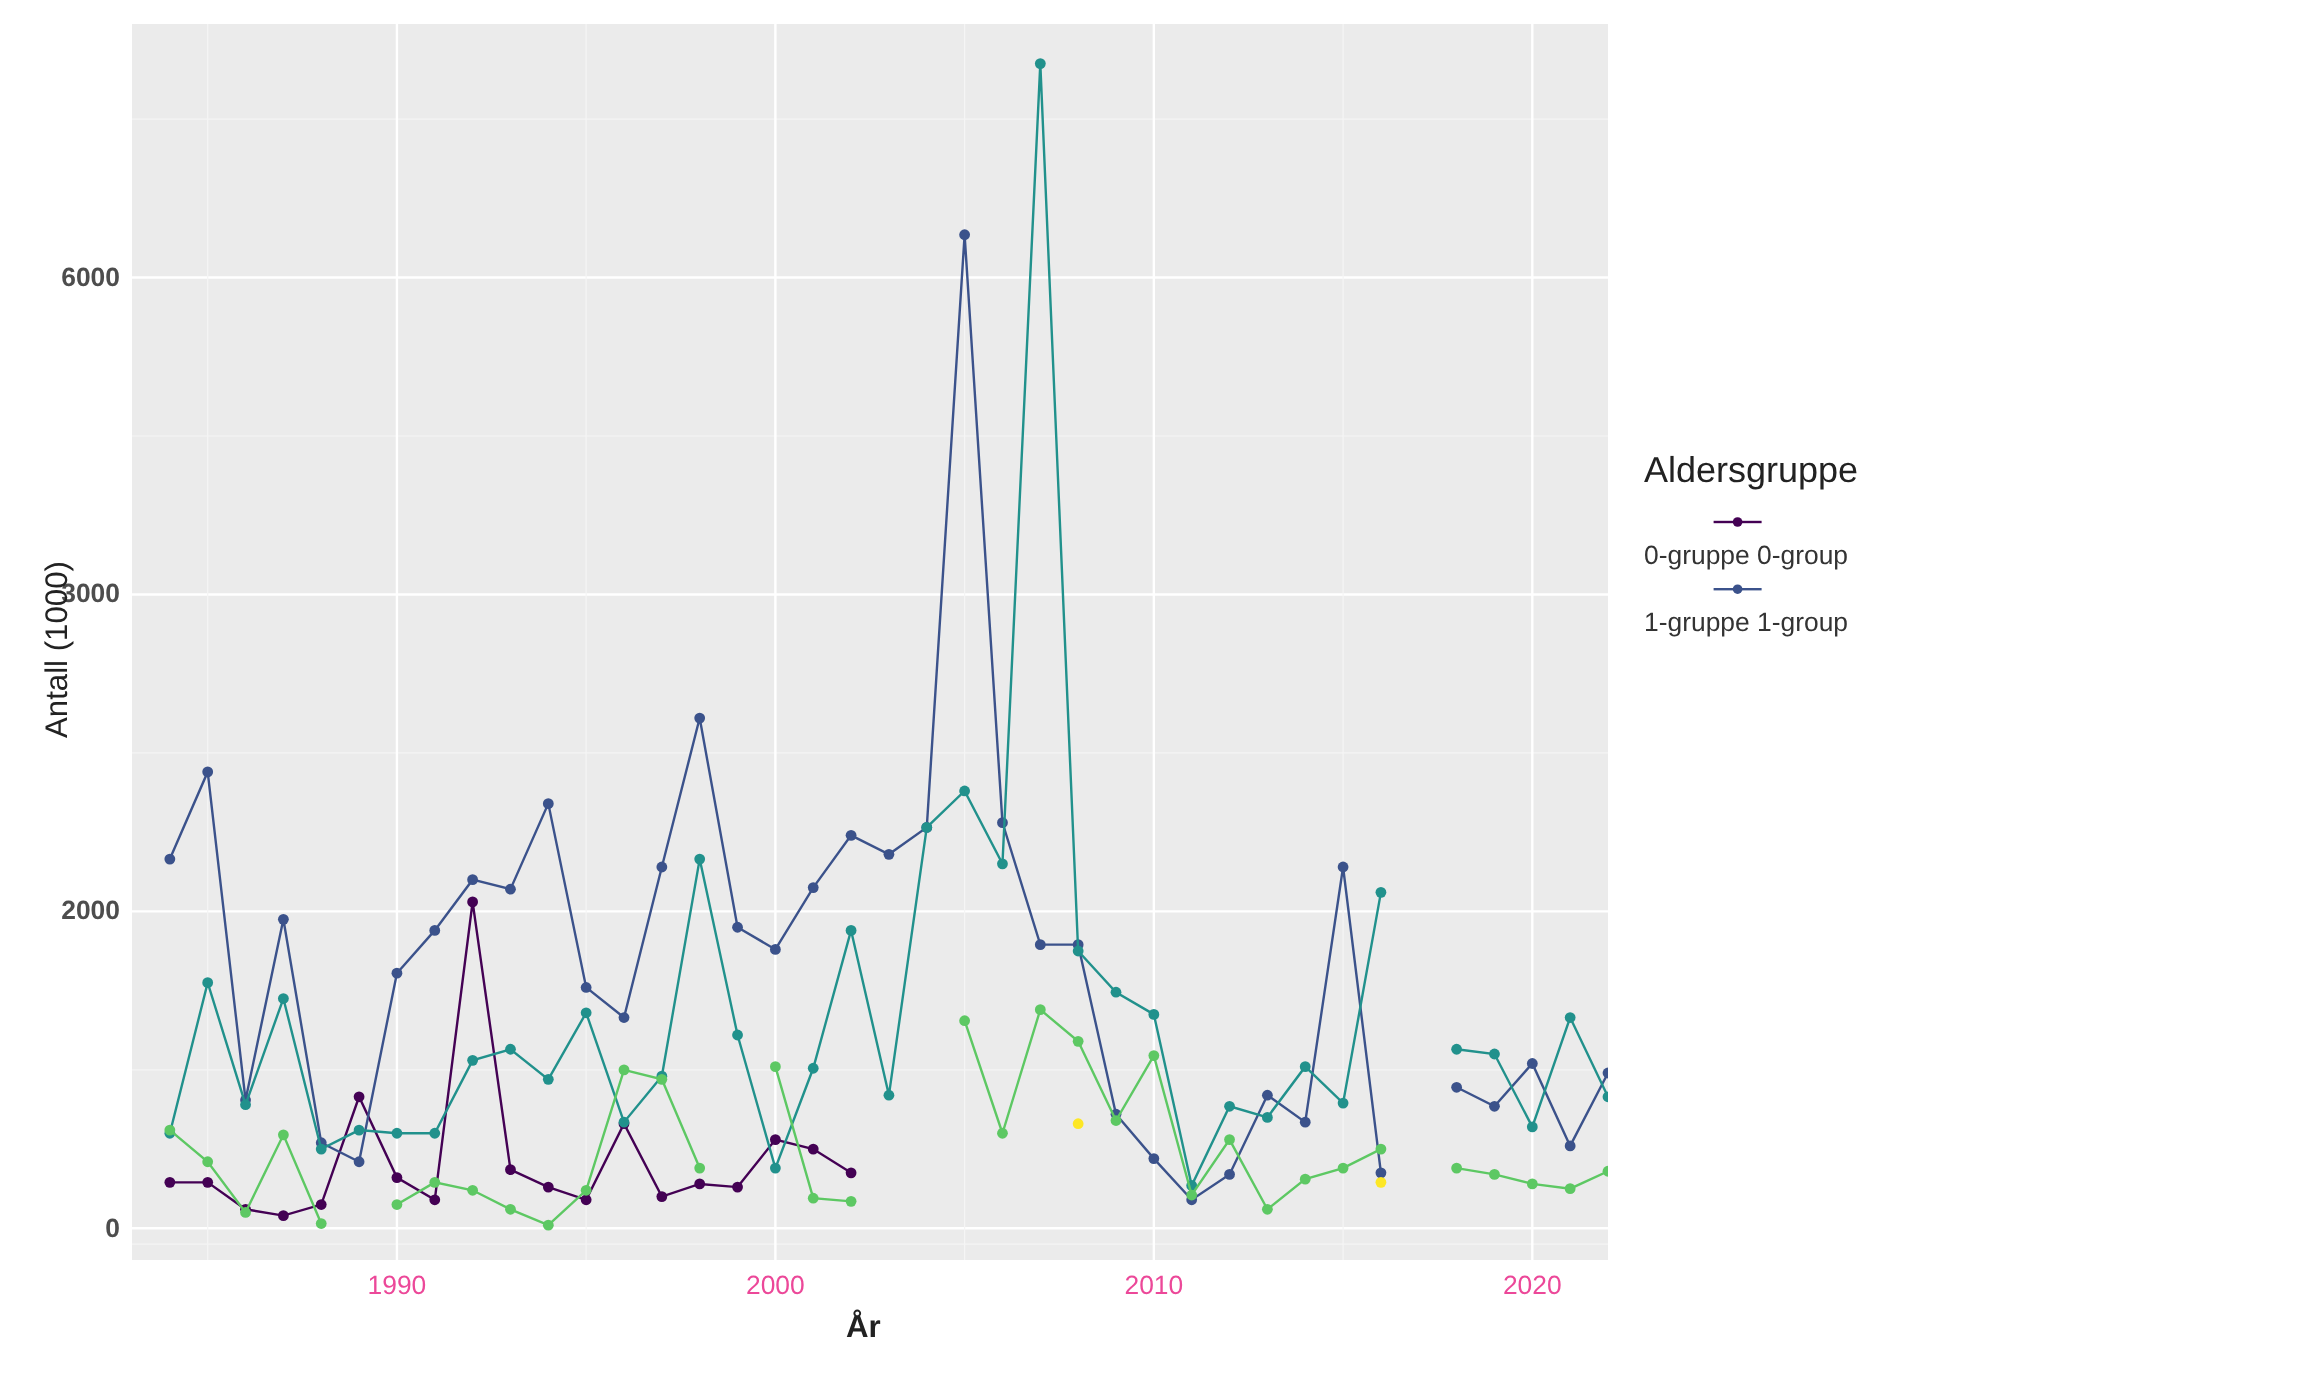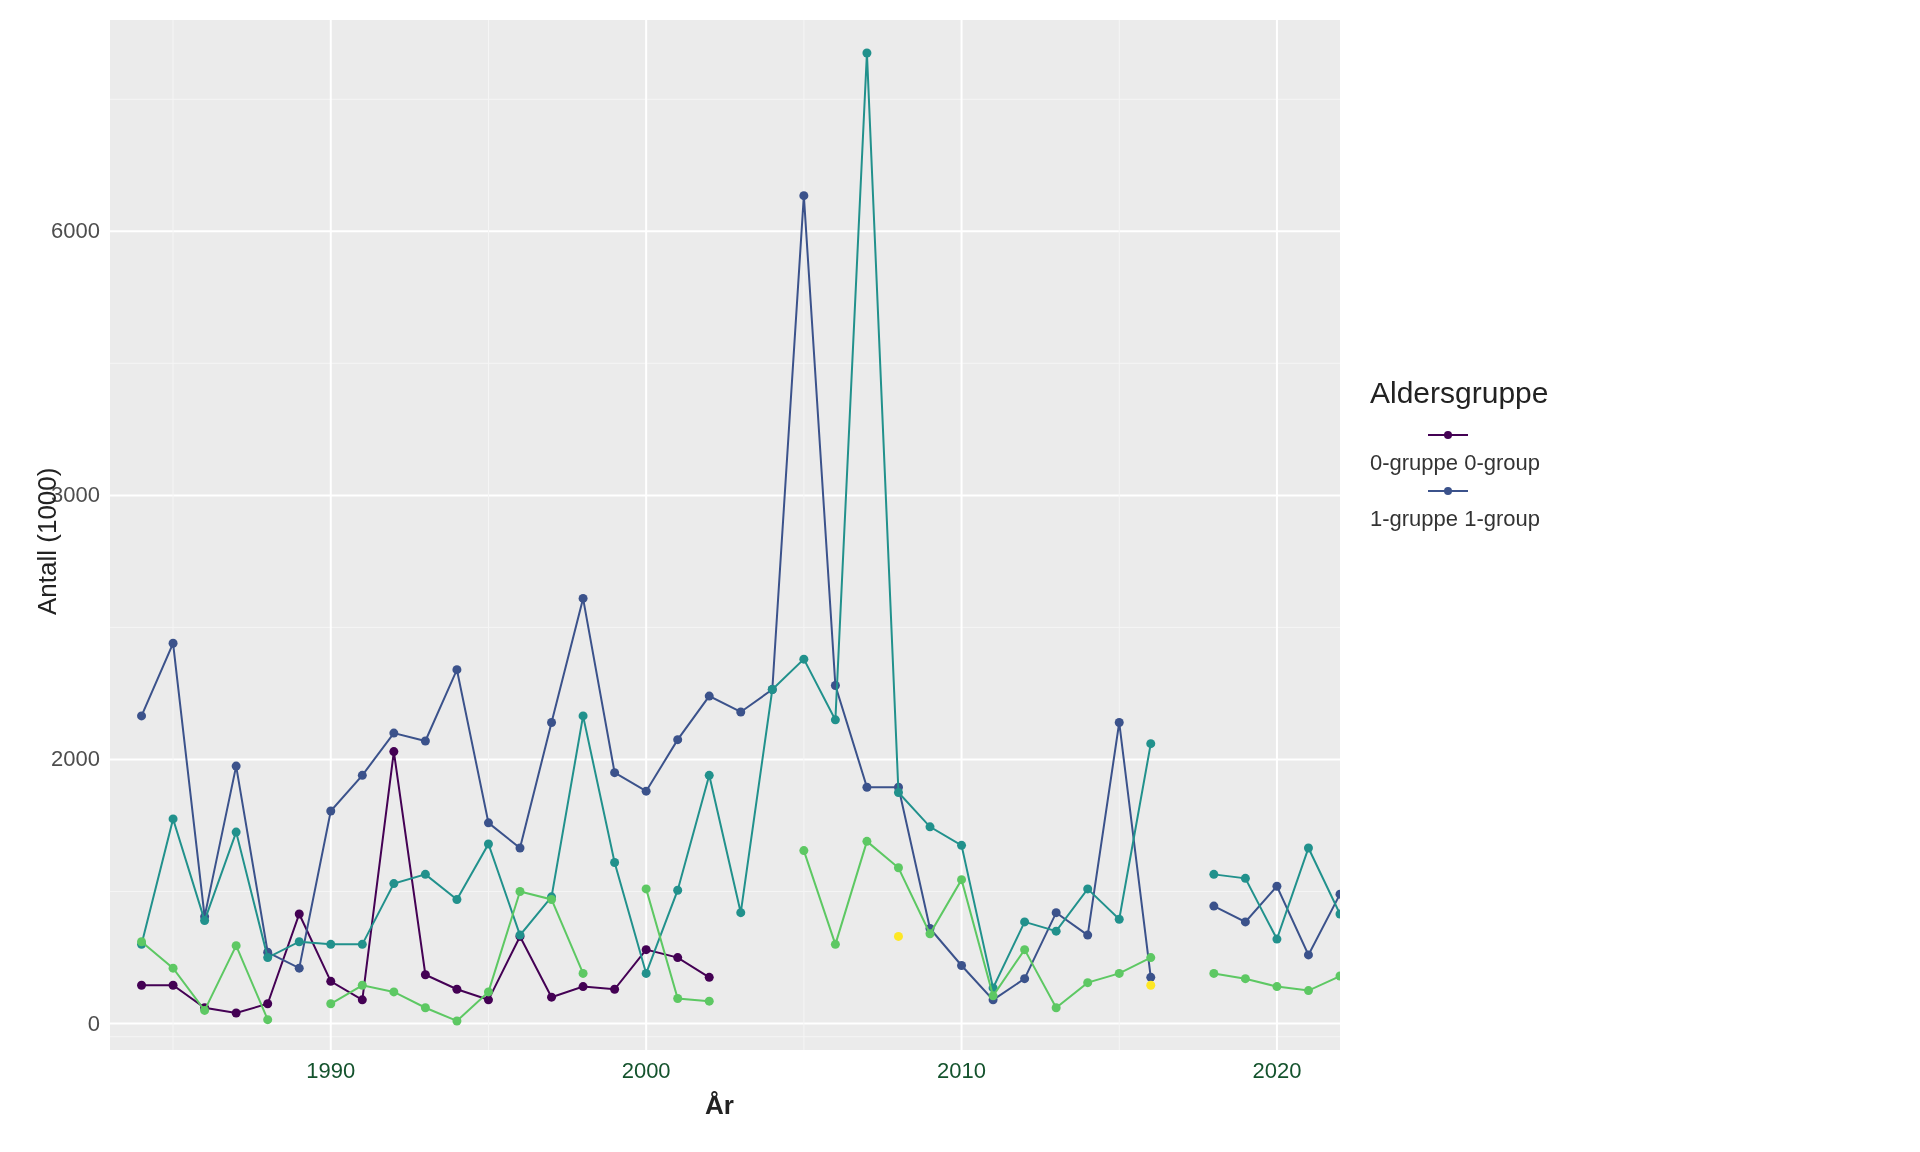--- a/index.html
+++ b/index.html
@@ -62,29 +62,30 @@
     border-radius: 50%;
     transform: translate(-50%, -50%);
   }
   .legend-label {
     font-size: 22px;
     color: #333;
   }
   .tick-label-x {
     position: absolute;
     font-size: 22px;
-    color: #14532d;
+    color: #ec4899;
     transform: translateX(-50%);
   }
   .tick-label-y {
     position: absolute;
     font-size: 22px;
     color: #4d4d4d;
     transform: translateY(-50%);
     text-align: right;
+    font-weight: bold;
   }
 </style>
 </head>
 <body>
 
 <div class="wrap">
   <div class="plot-bg" style="left:0;top:0;width:1920px;height:1152px"></div>
 
   <div class="panel" id="panel" style="left: 110px; top: 20px; width: 1230px; height: 1030px;">
     <svg id="panel-svg" width="1230" height="1030" viewBox="0 0 1230 1030">

